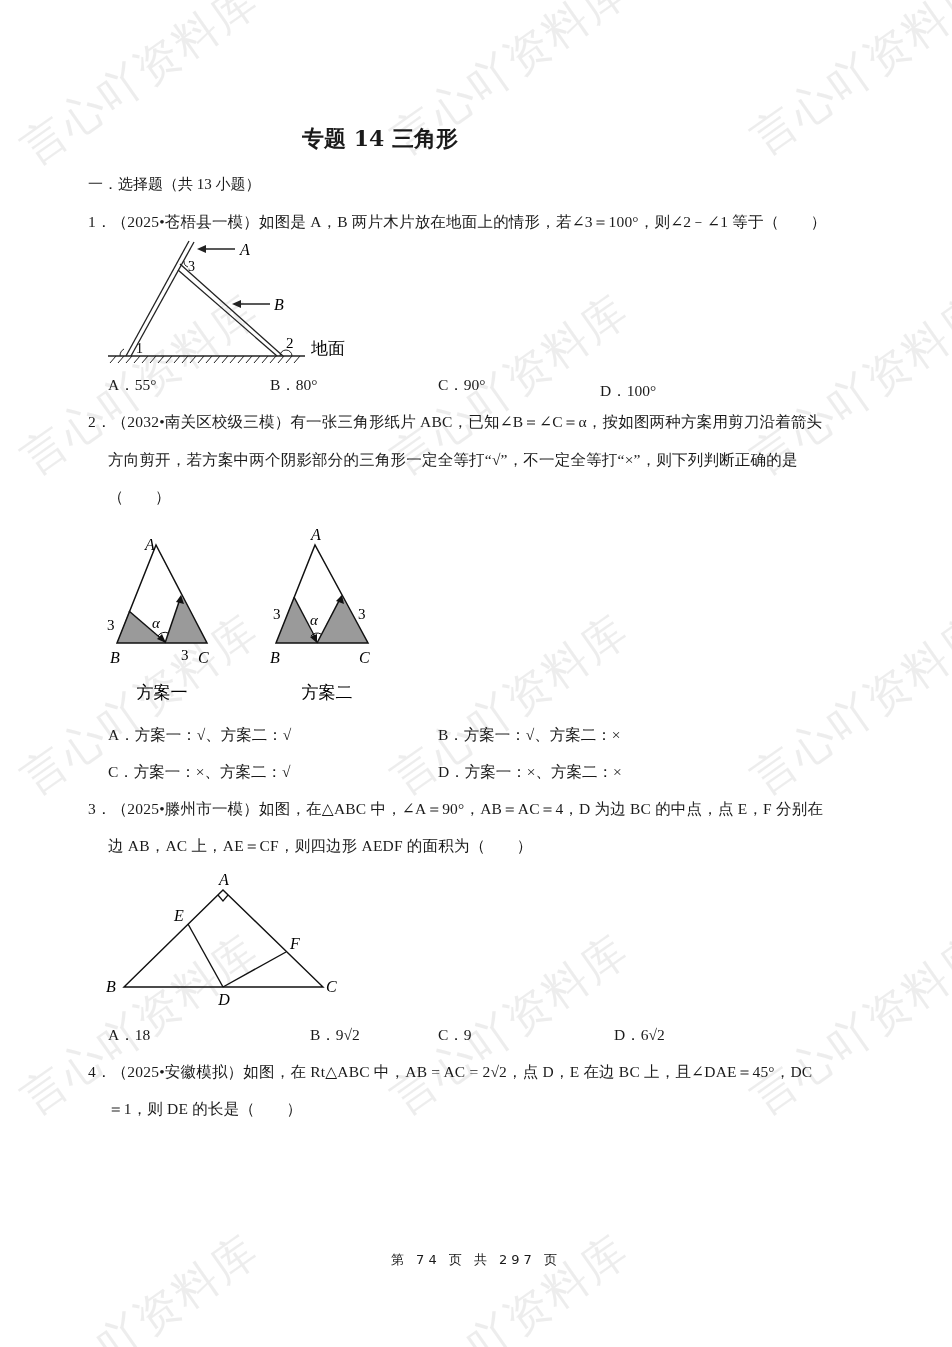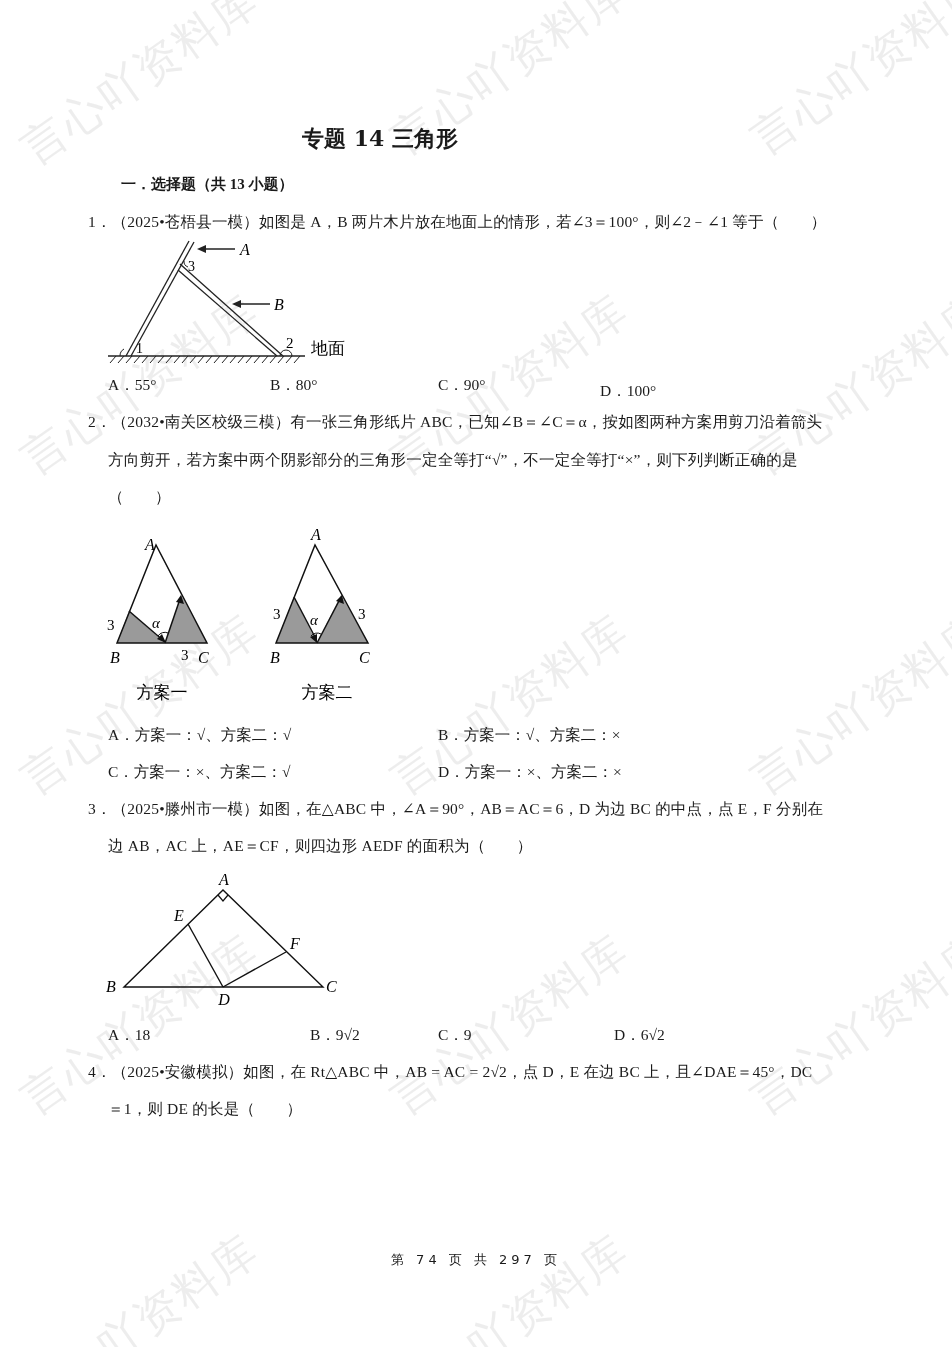--- a/index.html
+++ b/index.html
@@ -3,21 +3,21 @@
 <meta charset="utf-8">
 <style>
   html, body { margin: 0; padding: 0; background: #ffffff; }
   body { width: 952px; height: 1347px; position: relative; overflow: hidden;
          font-family: "Liberation Serif", "DejaVu Serif", serif; color: #1a1a1a; }
   .watermark { position: absolute; color: #d9d9d9; opacity: 0.45; font-size: 44px;
                transform: rotate(-35deg); transform-origin: left top; white-space: nowrap;
                font-family: "DejaVu Sans", sans-serif; pointer-events: none; letter-spacing: 2px; }
   .title { position: absolute; top: 124px; left: 0; width: 760px; text-align: center;
            font-size: 22px; font-weight: bold; font-family: "DejaVu Serif", serif; }
-  .section { position: absolute; top: 175px; left: 88px; font-size: 15px; font-weight: bold; margin-left: 33px; }
+  .section { position: absolute; top: 175px; left: 88px; font-size: 15px; font-weight: normal; }
   .line { position: absolute; font-size: 15.5px; white-space: nowrap; letter-spacing: 0.2px; }
   .opt { position: absolute; font-size: 15.5px; white-space: nowrap; }
   .figure { position: absolute; }
   .footer { position: absolute; top: 1251px; left: 0; width: 952px; text-align: center;
             font-size: 13px; font-family: "DejaVu Sans", sans-serif; letter-spacing: 4px; }
   svg text { font-family: "Liberation Serif", serif; }
 </style>
 </head>
 <body>
 
@@ -145,21 +145,21 @@
   </svg>
 
   <div class="opt" style="top:725px;left:108px;"><span>A．</span><span>方案一：√、方案二：√</span></div>
   <div class="opt" style="top:725px;left:438px;"><span>B．</span><span>方案一：√、方案二：×</span></div>
   <div class="opt" style="top:762px;left:108px;"><span>C．</span><span>方案一：×、方案二：√</span></div>
   <div class="opt" style="top:762px;left:438px;"><span>D．</span><span>方案一：×、方案二：×</span></div>
 </div>
 
 <div>
   <div class="line" style="top:799px;left:88px;">
-    <span>3．</span><span>（2025•滕州市一模）如图，在△ABC 中，∠A＝90°，AB＝AC＝6，D 为边 BC 的中点，点 E，F 分别在</span>
+    <span>3．</span><span>（2025•滕州市一模）如图，在△ABC 中，∠A＝90°，AB＝AC＝4，D 为边 BC 的中点，点 E，F 分别在</span>
   </div>
   <div class="line" style="top:836px;left:108px;">边 AB，AC 上，AE＝CF，则四边形 AEDF 的面积为（　　）</div>
 
   <svg class="figure" style="left:100px;top:865px;" width="250" height="145" viewBox="0 0 250 145">
     <polygon points="24,122 123,25 223,122" fill="none" stroke="#111" stroke-width="1.4"></polygon>
     <polyline points="118,30 123,36 128,30" fill="none" stroke="#111" stroke-width="1.2"></polyline>
     <line x1="88" y1="59" x2="123" y2="122" stroke="#111" stroke-width="1.4"></line>
     <line x1="123" y1="122" x2="186" y2="87" stroke="#111" stroke-width="1.4"></line>
     <text x="124" y="20" font-size="16" font-style="italic" text-anchor="middle">A</text>
     <text x="6" y="127" font-size="16" font-style="italic">B</text>

